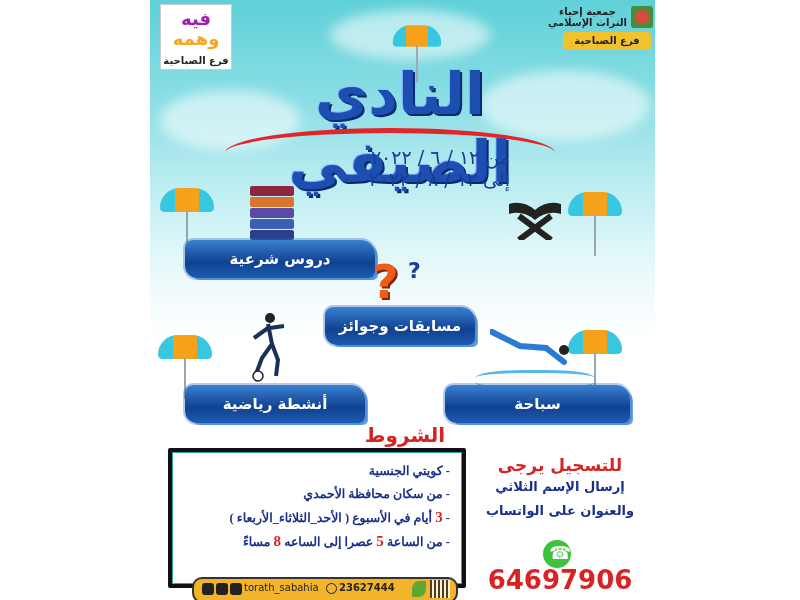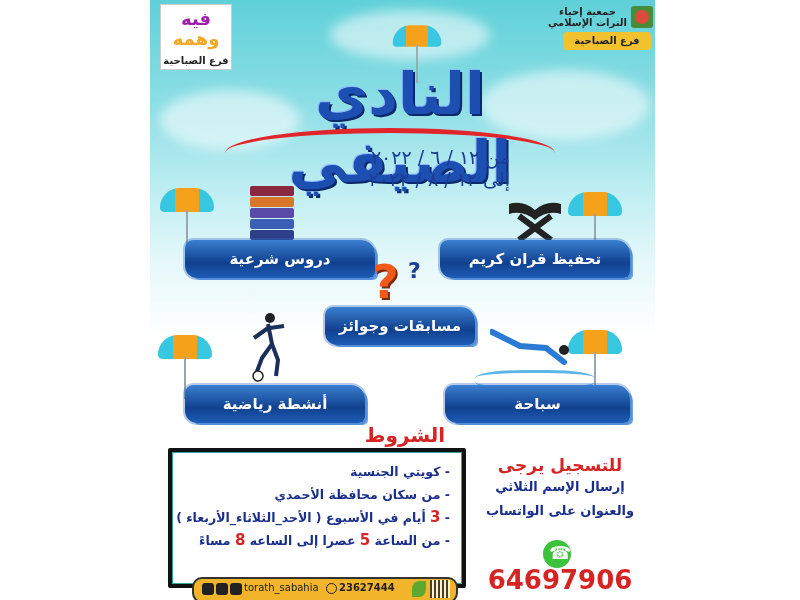--- a/index.html
+++ b/index.html
@@ -30,21 +30,21 @@
   .books{position:absolute;width:44px;height:52px;}
   .books i{position:absolute;left:0;width:44px;height:10px;border-radius:2px;}
   .quran{position:absolute;width:60px;height:40px;}
   .qmark{position:absolute;font-size:46px;font-weight:bold;color:#f25a1a;text-shadow:2px 2px 0 #7a2a0a;}
   .qmark2{position:absolute;font-size:22px;font-weight:bold;color:#1a3d96;}
   .player{position:absolute;width:40px;height:70px;}
   .swimmer{position:absolute;width:90px;height:40px;}
   .waves{position:absolute;height:14px;border-top:3px solid #5bb6e8;border-bottom:3px solid #5bb6e8;border-radius:40%;}
   .conditions-title{position:absolute;left:200px;top:423px;width:110px;text-align:center;font-size:20px;font-weight:bold;color:#d62424;direction:rtl;}
   .cond-box{position:absolute;left:18px;top:448px;width:290px;height:132px;border:4px solid #111;border-radius:2px;background:#fff;
-    box-shadow:inset 0 0 0 1px #2aa89a;}
+    box-shadow:inset 0 0 0 1px #2aa89a;font-family:Liberation Serif, serif;}
   .cond-list{list-style:none;margin:0;padding:8px 12px 0 6px;direction:rtl;text-align:right;}
   .cond-list li{font-size:12.5px;font-weight:bold;color:#1a2f8a;line-height:23px;white-space:nowrap;}
   .cond-list li .n{color:#d62424;font-size:15px;}
   .footer-bar{position:absolute;left:42px;top:577px;width:262px;height:22px;background:#f2b42a;border:2px solid #333;border-radius:10px;}
   .footer-bar .social{position:absolute;left:8px;top:4px;display:flex;gap:2px;}
   .footer-bar .social i{display:block;width:12px;height:12px;background:#222;border-radius:3px;}
   .footer-bar .handle{position:absolute;left:50px;top:3px;font-size:10px;font-weight:normal;color:#222;}
   .footer-bar .phone{position:absolute;left:132px;top:3px;font-size:10px;font-weight:bold;color:#222;}
   .footer-bar .phone-ic{display:inline-block;width:9px;height:9px;border:1.5px solid #222;border-radius:50%;vertical-align:middle;margin-right:2px;}
   .footer-bar .leaf{position:absolute;left:218px;top:2px;width:14px;height:16px;background:#5ea832;border-radius:50% 0 50% 0;}
@@ -119,21 +119,20 @@
     <i style="top:33px;background:#3a5fb5;"></i>
     <i style="top:44px;background:#2e3f8a;"></i>
   </div>
 
   <svg class="quran" style="left:355px;top:200px;" viewBox="0 0 60 40">
     <path d="M4 4 Q18 0 30 10 Q42 0 56 4 L56 14 Q42 10 30 20 Q18 10 4 14 Z" fill="#222"></path>
     <path d="M14 16 L46 40 M46 16 L14 40" stroke="#222" stroke-width="6"></path>
   </svg>
 
   <div class="brush" style="left:35px;top:240px;width:190px;">دروس شرعية</div>
-  <div class="brush" style="left:290px;top:240px;width:190px;">تحفيظ قران كريم</div>
 
   <div class="qmark" style="left:222px;top:255px;">?</div>
   <div class="qmark2" style="left:258px;top:258px;">?</div>
 
   <div class="brush" style="left:175px;top:307px;width:150px;">مسابقات وجوائز</div>
 
   <svg class="player" style="left:98px;top:312px;" viewBox="0 0 40 70">
     <circle cx="22" cy="6" r="5" fill="#222"></circle>
     <path d="M20 12 L24 32 L14 46 L8 62 M24 32 L30 48 L28 64 M20 16 L6 26 M22 16 L36 14" stroke="#1a2f5a" stroke-width="4" fill="none"></path>
     <circle cx="10" cy="64" r="5" fill="#fff" stroke="#222" stroke-width="1.5"></circle>

